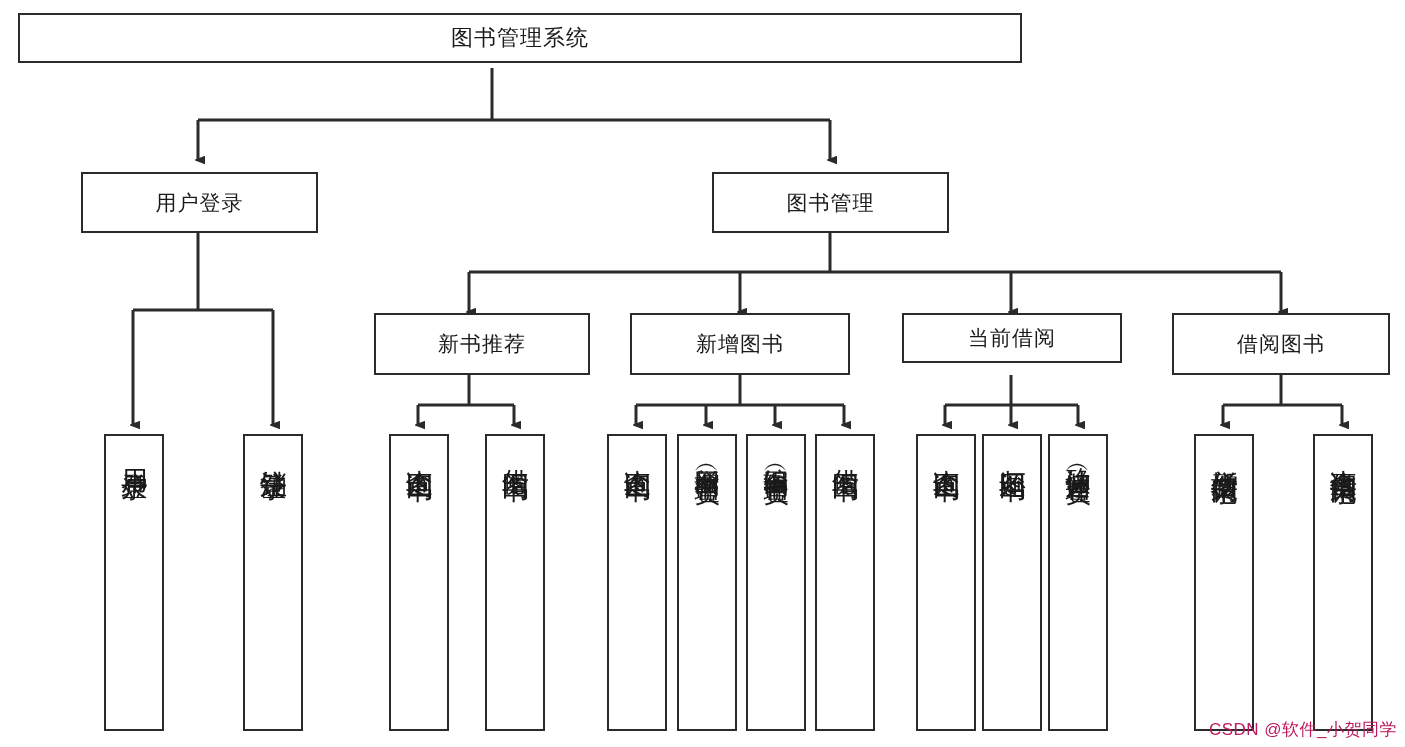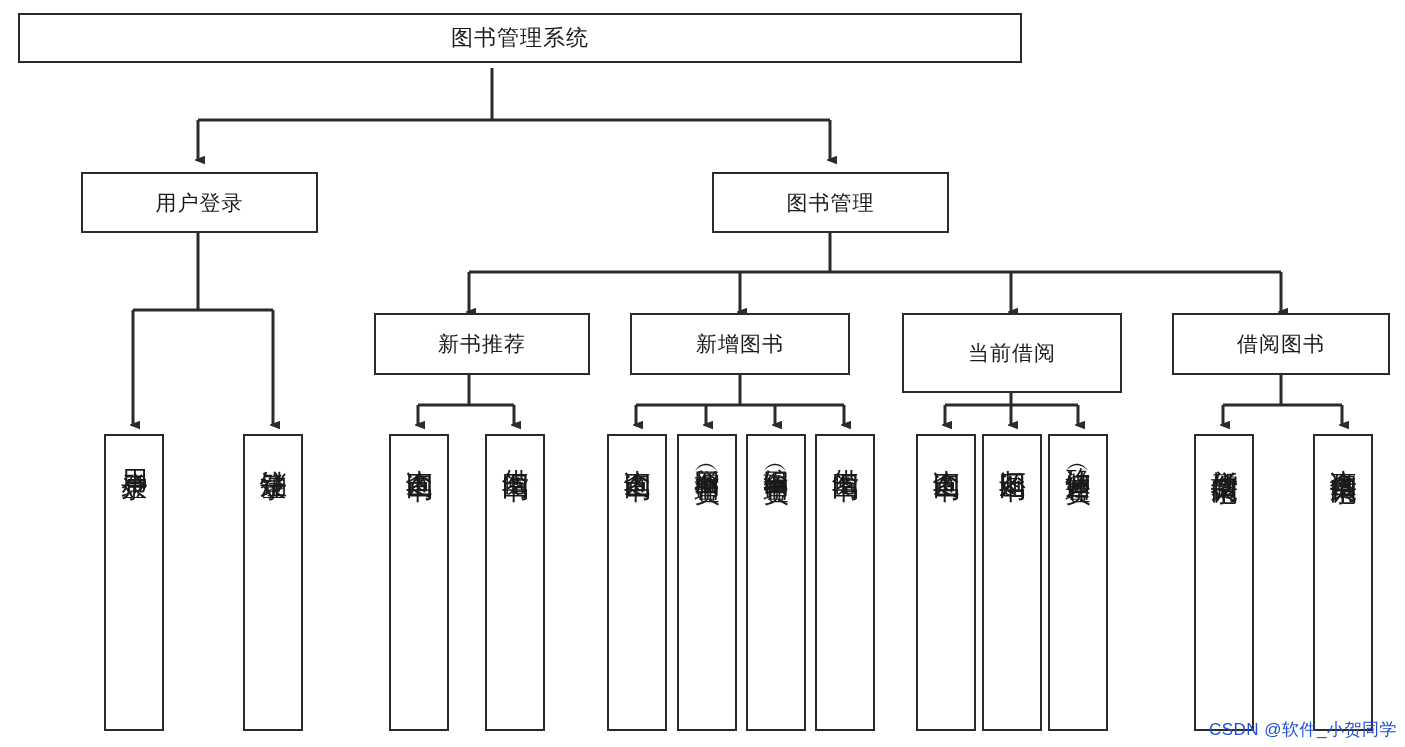--- a/index.html
+++ b/index.html
@@ -58,21 +58,21 @@
     color: #1a1a1a;
   }
   .vtext.small {
     font-size: 25px;
   }
   .watermark {
     position: absolute;
     right: 8px;
     bottom: 6px;
     font-size: 17px;
-    color: #1d4ed8;
+    color: #be185d;
     letter-spacing: 0.5px;
     white-space: nowrap;
   }
 </style>
 </head>
 <body>
 
 <div id="canvas">
 
   <svg id="edges" viewBox="0 0 1405 747" xmlns="http://www.w3.org/2000/svg">
@@ -126,21 +126,21 @@
     </g>
   </svg>
 
   <div class="node horiz root" style="left:18px; top:13px; width:1004px; height:50px;">图书管理系统</div>
 
   <div class="node horiz" style="left:81px; top:172px; width:237px; height:61px;">用户登录</div>
   <div class="node horiz" style="left:712px; top:172px; width:237px; height:61px;text-align:right;">图书管理</div>
 
   <div class="node horiz" style="left:362px; top:313px; width:216px; height:62px;margin-left:12px;">新书推荐</div>
   <div class="node horiz" style="left:630px; top:313px; width:220px; height:62px;">新增图书</div>
-  <div class="node horiz" style="left:902px; top:313px; width:220px; height:80px;">当前借阅</div>
+  <div class="node horiz" style="left:902px; top:313px; width:220px; height:50px;">当前借阅</div>
   <div class="node horiz" style="left:1172px; top:313px; width:218px; height:62px;">借阅图书</div>
 
   <div class="node leaf" style="left:104px; top:434px; width:60px; height:297px;">
     <span class="vtext">用户登录</span>
   </div>
   <div class="node leaf" style="left:243px; top:434px; width:60px; height:297px;">
     <span class="vtext">注销登录</span>
   </div>
 
   <div class="node leaf" style="left:389px; top:434px; width:60px; height:297px;">

